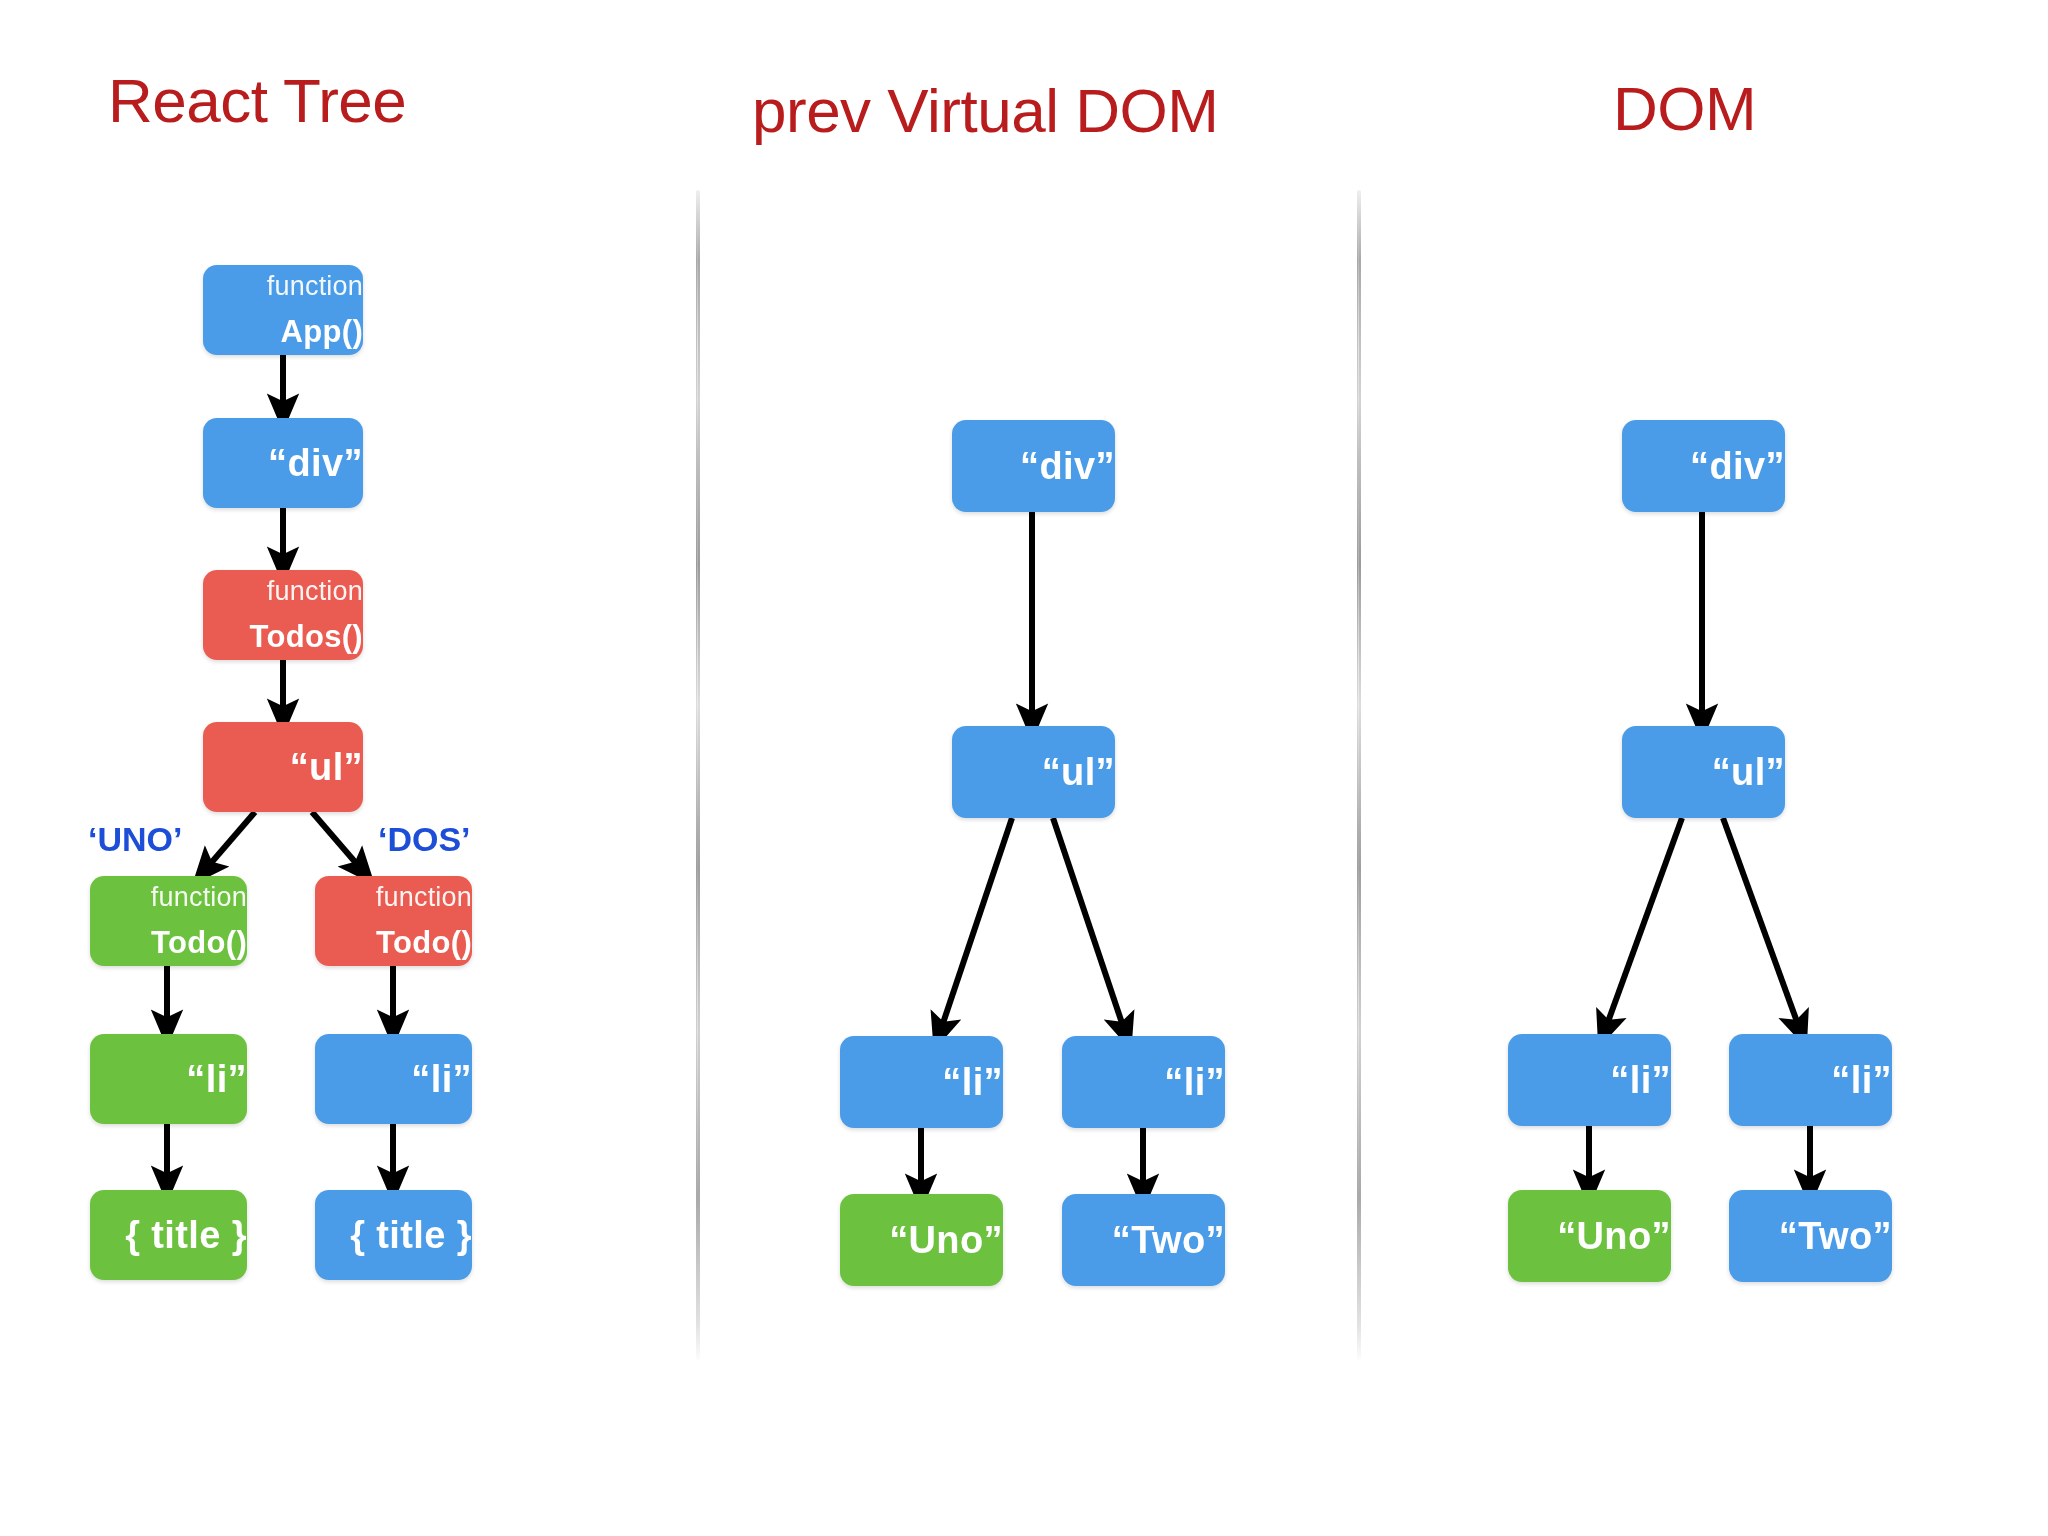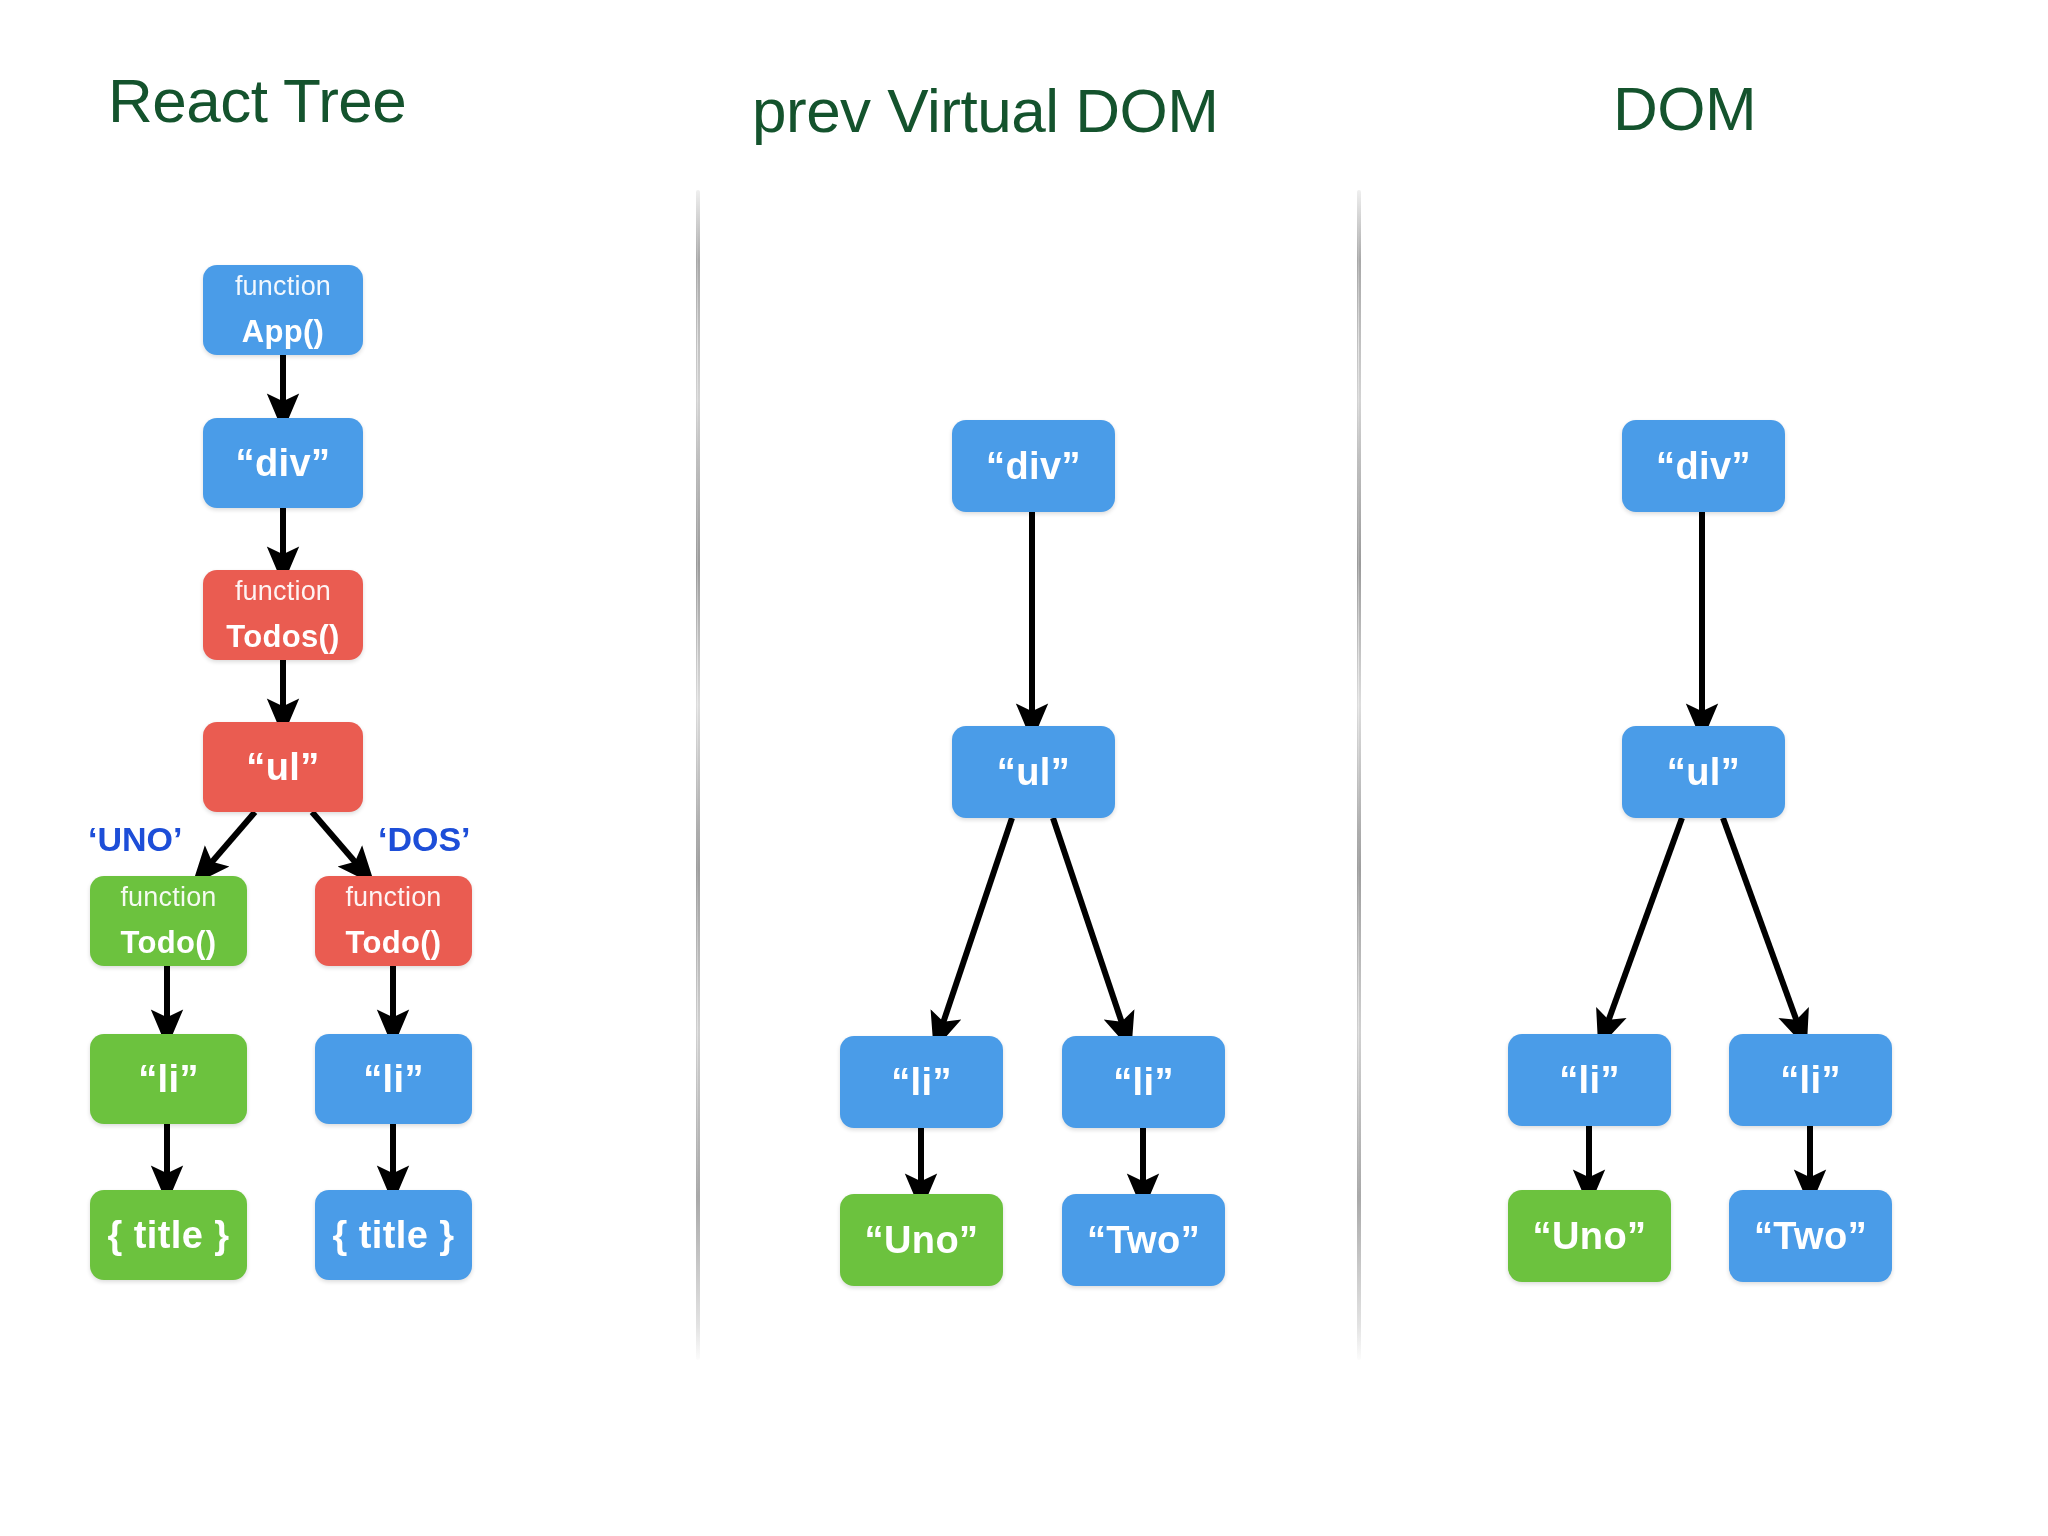--- a/index.html
+++ b/index.html
@@ -14,21 +14,21 @@
     overflow: hidden;
     font-family: "Liberation Sans", "DejaVu Sans", sans-serif;
     -webkit-font-smoothing: antialiased;
   }
 
   
   .col-title {
     position: absolute;
     font-size: 62px;
     font-weight: 400;
-    color: #14532d;
+    color: #b91c1c;
     letter-spacing: -0.5px;
     white-space: nowrap;
     line-height: 1;
   }
   #title-react   { left: 108px;  top: 70px; }
   #title-prevvd  { left: 752px;  top: 80px; }
   #title-dom     { left: 1613px; top: 78px; }
 
   
   .divider {
@@ -68,21 +68,21 @@
   #divider-1 { left: 696px; }
   #divider-2 { left: 1357px; }
 
   
   .node {
     position: absolute;
     box-sizing: border-box;
     border-radius: 14px;
     display: flex;
     flex-direction: column;
-    align-items: center;
+    align-items: flex-end;
     justify-content: center;
     color: #ffffff;
     text-align: center;
     box-shadow: 0 2px 4px rgba(0,0,0,0.14);
     line-height: 1.12;
   }
   .node.blue  { background: #4a9ce8; }
   .node.red   { background: #ea5c51; }
   .node.green { background: #6cc23e; }
 

